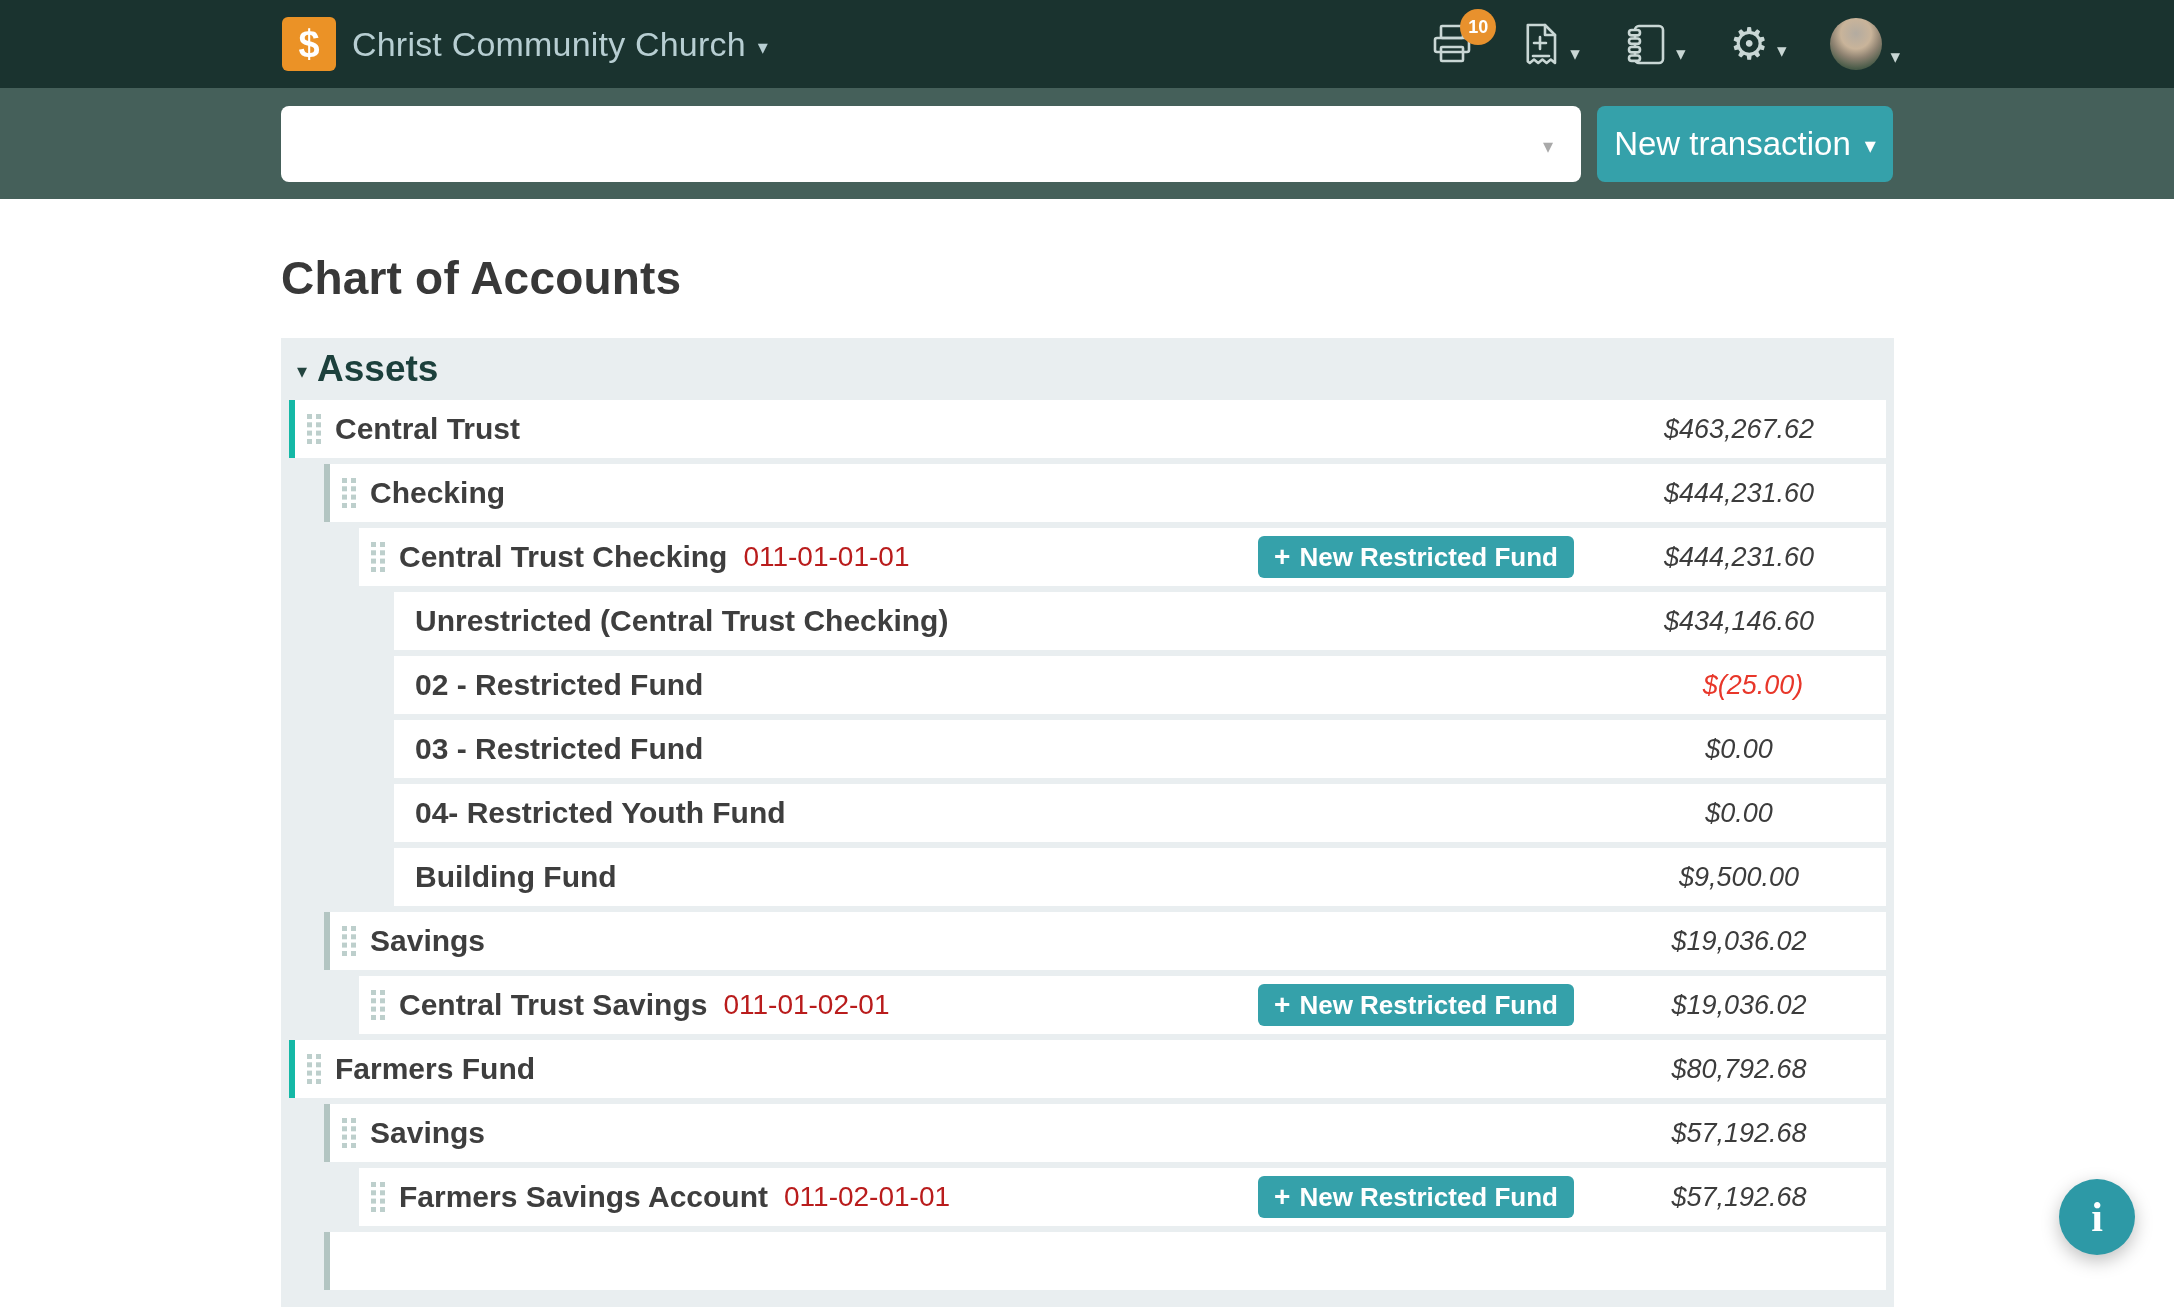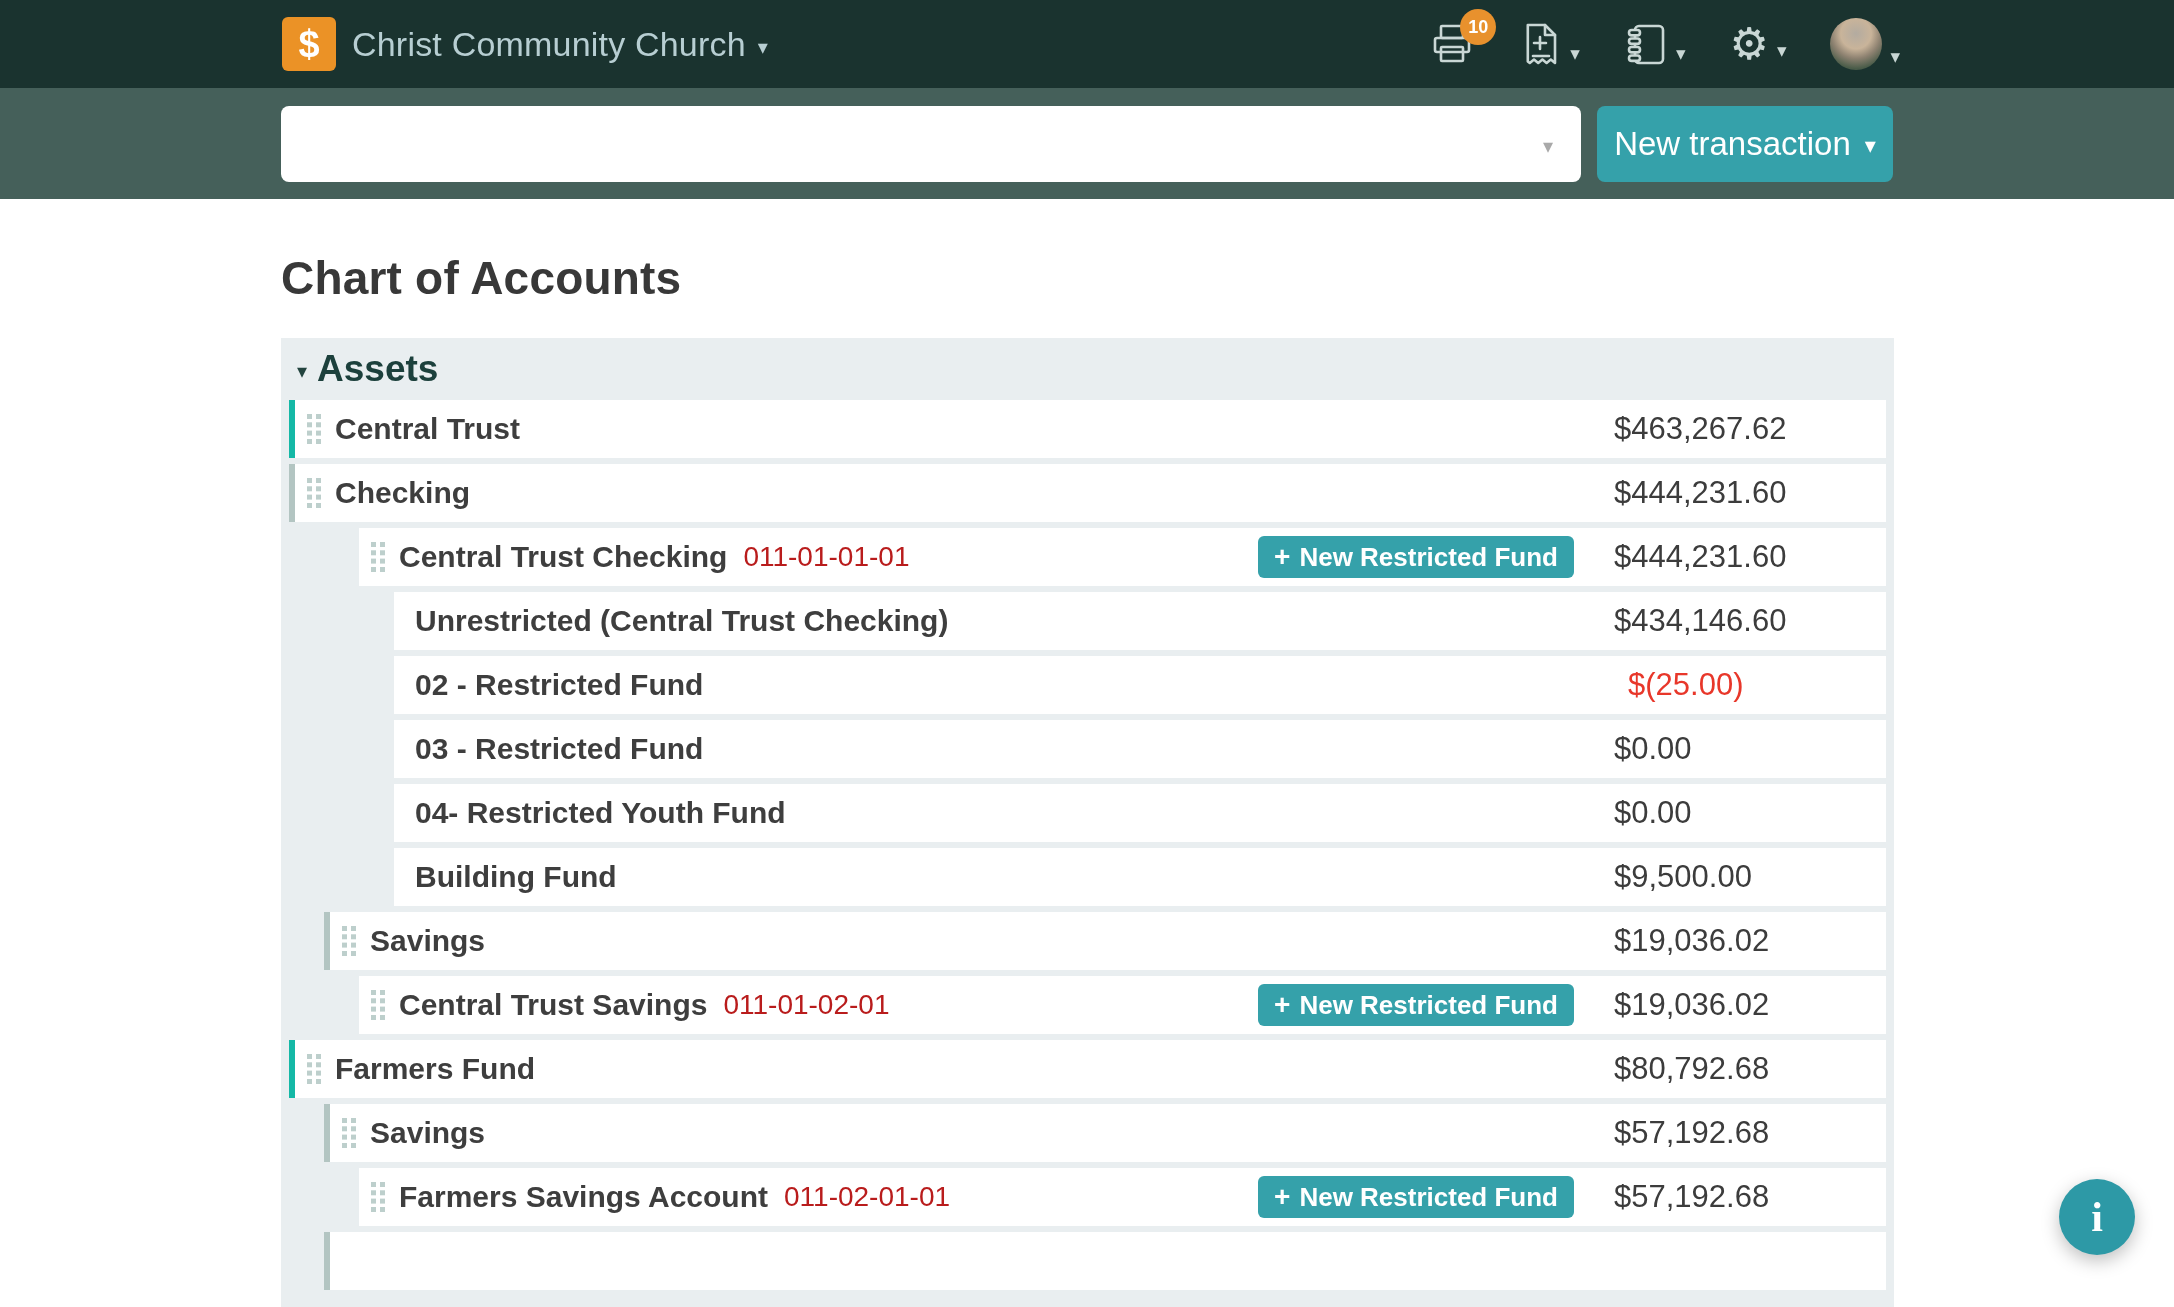--- a/index.html
+++ b/index.html
@@ -51,21 +51,21 @@
   .row.accent-light { border-left:6px solid #b3c5c2; padding-left:12px; }
   .row.no-handle { padding-left:21px;gap:48px; }
   .handle { margin-right:12px; display:flex; cursor:grab; }
   .row-name { font-size:30px; font-weight:600; color:#3e3e3e; white-space:nowrap; cursor:pointer; }
   .row-number { font-size:28px; color:#b91c1c; margin-left:16px; white-space:nowrap; }
   .row-right { margin-left:auto; display:flex; align-items:center; }
   .nrf-btn { border:none; border-radius:6px; background:#35a1aa; color:#ffffff; height:42px;
     font-size:26px; font-weight:600; font-family:inherit; display:flex; align-items:center;
     padding:0 16px; gap:9px; cursor:pointer; }
   .nrf-btn .plus { font-size:28px; font-weight:bold; }
-  .amount { min-width:250px; text-align:left; font-size:31px; color:#3c3c3c; white-space:nowrap; }
+  .amount { min-width:250px; text-align:center; font-size:27px; color:#3c3c3c; white-space:nowrap;font-style:italic; }
   .amount.negative { color:#e8372a; margin-right:-14px; }
 
   
   .info-fab { position:fixed; left:2059px; top:1179px; width:76px; height:76px; border-radius:50%;
     border:none; background:#2d99a6; color:#ffffff; font-family:"Liberation Serif","DejaVu Serif",serif;
     font-size:42px; font-weight:bold; display:flex; align-items:center; justify-content:center;
     box-shadow:0 6px 18px rgba(0,0,0,.25); cursor:pointer; }
 </style>
 </head>
 <body>
@@ -164,21 +164,21 @@
       </svg>
     </span>
     <span class="row-name">Central Trust</span>
 
     <span class="row-right">
 
       <span class="amount">$463,267.62</span>
     </span>
   </div>
 
-  <div class="row accent-light" style="">
+  <div class="row accent-light" style="margin-left: 35px;">
     <span class="handle">
       <svg width="16" height="30" viewBox="0 0 16 30">
         <g fill="#bdcfcc">
           <rect x="0" y="0" width="5" height="5"></rect>
                 <rect x="9" y="0" width="5" height="5"></rect>
           <rect x="0" y="8.3" width="5" height="5"></rect>
                 <rect x="9" y="8.3" width="5" height="5"></rect>
           <rect x="0" y="16.6" width="5" height="5"></rect>
                 <rect x="9" y="16.6" width="5" height="5"></rect>
           <rect x="0" y="25" width="5" height="5"></rect>

